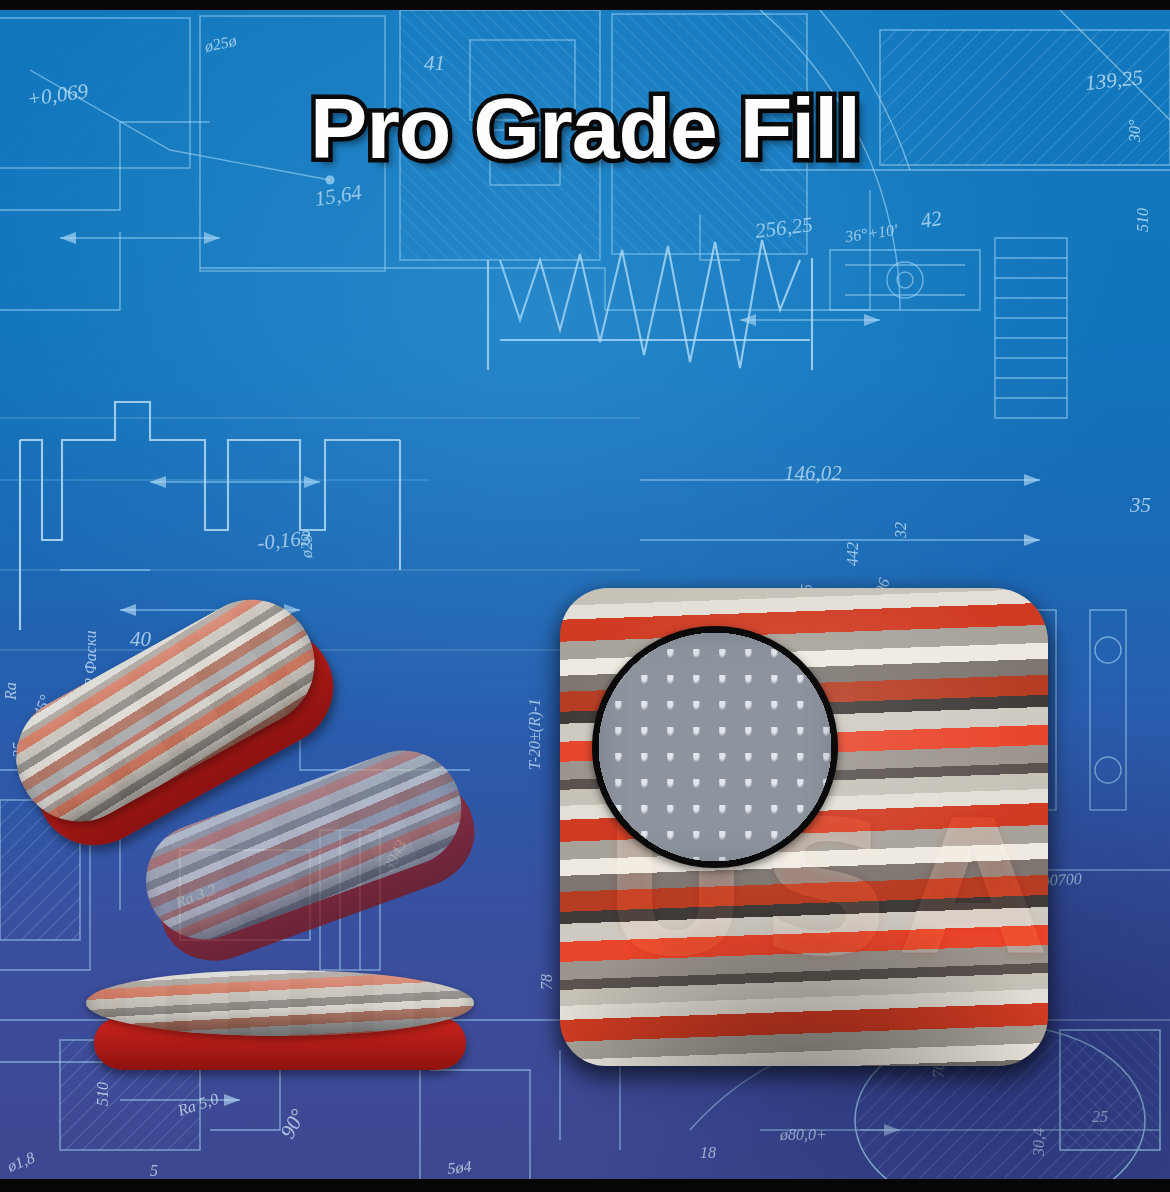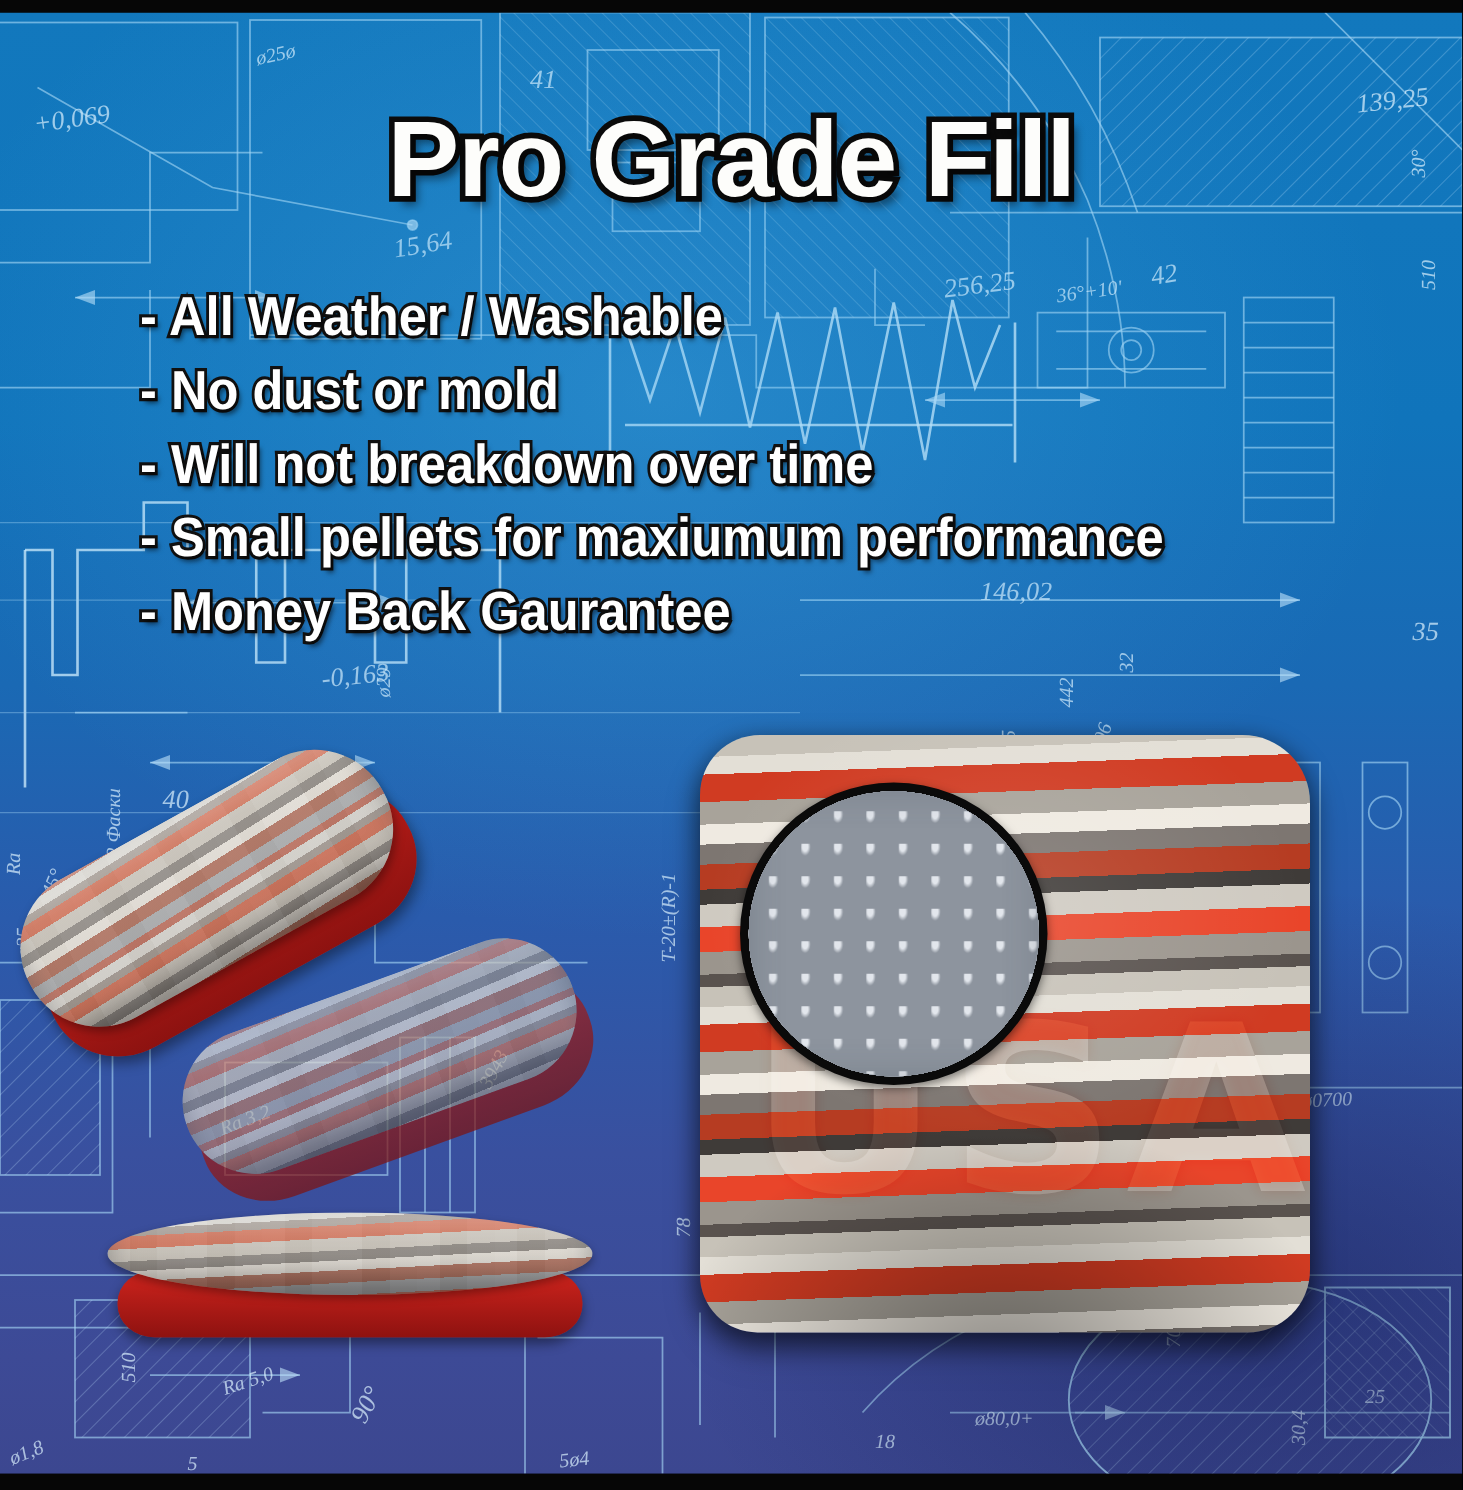--- a/index.html
+++ b/index.html
@@ -432,24 +432,17 @@
     <div class="usa">USA</div>
     <div class="sheen"></div>
   </div>
 
   <div class="pellets">
     <div class="grain"></div>
   </div>
 
   <div class="headline">Pro Grade Fill</div>
 
-  <div class="bullets">
-    <div class="bullet">- All Weather / Washable</div>
-    <div class="bullet">- No dust or mold</div>
-    <div class="bullet">- Will not breakdown over time</div>
-    <div class="bullet">- Small pellets for maxiumum performance</div>
-    <div class="bullet">- Money Back Gaurantee</div>
-  </div>
 
   <div class="bar top"></div>
   <div class="bar bottom"></div>
 
 </div>
 
 </body></html>

